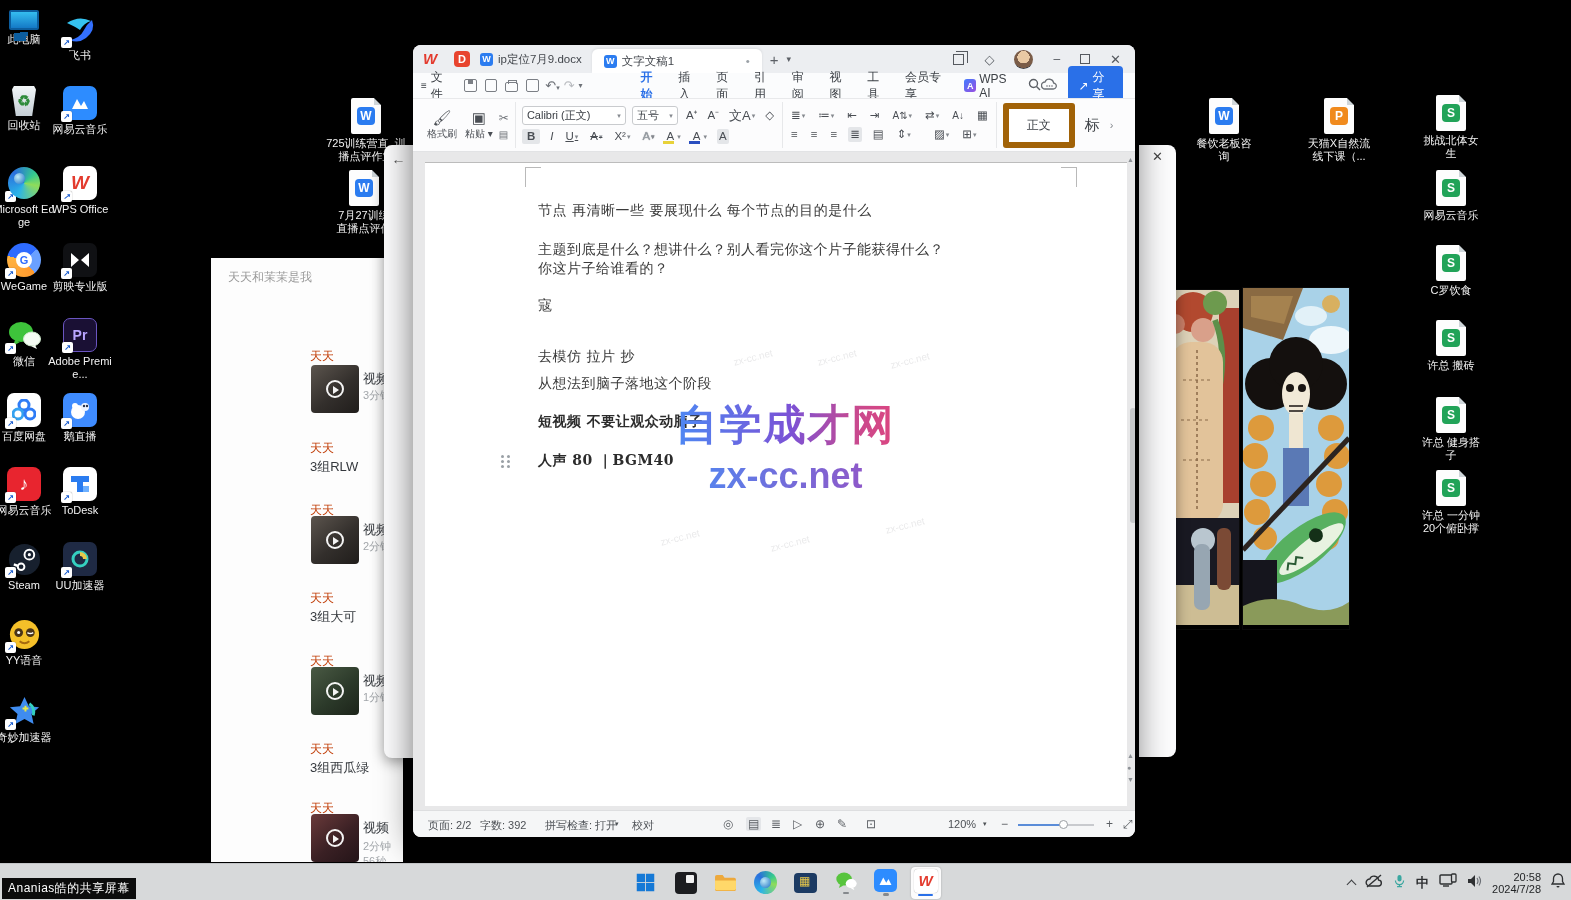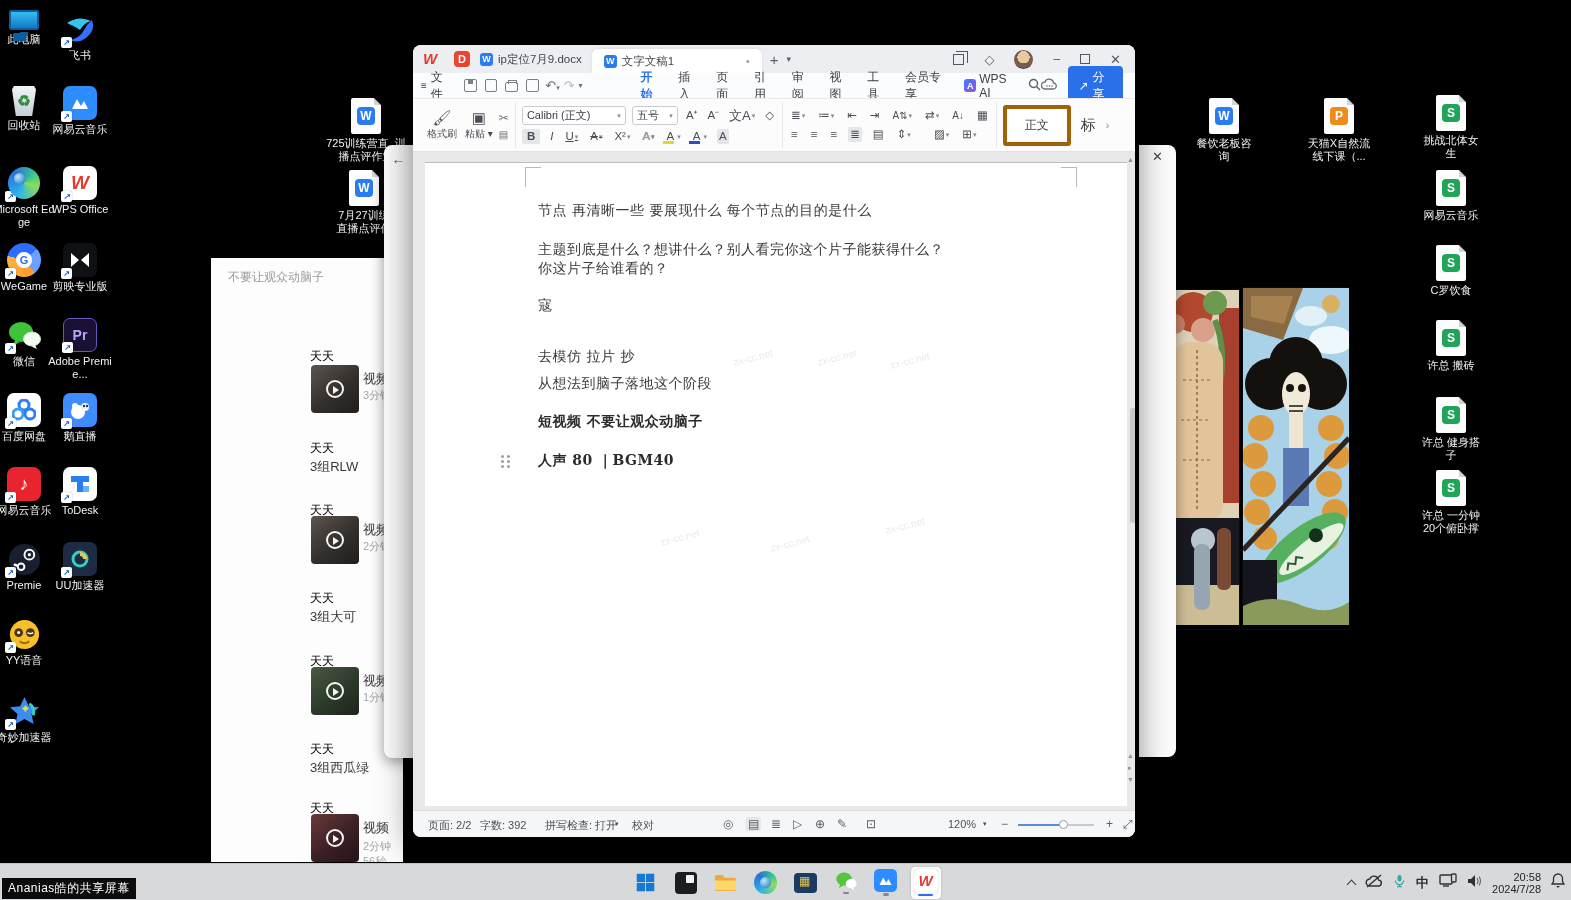--- a/index.html
+++ b/index.html
@@ -14,21 +14,21 @@
   .docic{width:30px;height:36px;background:#fdfdfd;border-radius:2px;position:relative;display:flex;align-items:center;justify-content:center;box-shadow:0 1px 2px rgba(0,0,0,.5)}
   .docic::after{content:"";position:absolute;top:0;right:0;border-style:solid;border-width:0 7px 7px 0;border-color:#000 #000 #cfd6da #cfd6da}
   .badge{width:18px;height:18px;border-radius:4px;color:#fff;font-size:12px;font-weight:bold;display:flex;align-items:center;justify-content:center}
   .pcmon{width:30px;height:20px;background:linear-gradient(#35bdf0,#1479c6);border:2px solid #0c5d9e;border-radius:2px;position:relative}
   .pcmon::after{content:"";position:absolute;left:9px;bottom:-8px;width:8px;height:4px;background:#0c5d9e;box-shadow:-4px 3px 0 2px #0c5d9e}
   .bin{width:24px;height:30px;background:linear-gradient(#f2f6f8,#c4ced5);clip-path:polygon(8% 0,92% 0,100% 12%,84% 100%,16% 100%,0 12%);display:flex;align-items:center;justify-content:center;color:#2e8b3a;font-size:15px;font-weight:bold}
 
   
   #chat{position:absolute;left:211px;top:258px;width:192px;height:604px;background:#fdfdfd;z-index:10;box-shadow:0 4px 18px rgba(0,0,0,.5);overflow:hidden}
   #chat .ctitle{position:absolute;left:17px;top:11px;font-size:12px;color:#9a9a9a}
-  .sender{position:absolute;font-size:12px;color:#000000}
+  .sender{position:absolute;font-size:12px;color:#c2410c}
   .cmsg{position:absolute;font-size:13px;color:#34383d}
   .vthumb{position:absolute;width:48px;height:48px;border-radius:4px;background:linear-gradient(140deg,#5c554e,#332f2c 55%,#201d1b);display:flex;align-items:center;justify-content:center}
   .vthumb .play{width:18px;height:18px;border:2px solid #fff;border-radius:50%;position:relative;opacity:.95}
   .vthumb .play::after{content:"";position:absolute;left:5px;top:4px;border-style:solid;border-width:4px 0 4px 6px;border-color:transparent transparent transparent #fff}
   .vmeta1{position:absolute;font-size:13px;color:#34383d}
   .vmeta2{position:absolute;font-size:11px;color:#a2a6aa}
 
   
   .stripL{position:absolute;left:384px;top:145px;width:29px;height:613px;background:#fcfcfd;z-index:20;border-radius:8px 0 0 8px;box-shadow:0 4px 14px rgba(0,0,0,.4);color:#555;font-size:14px;text-align:center;padding-top:6px}
   .stripR{position:absolute;left:1139px;top:145px;width:37px;height:612px;background:#fcfcfd;z-index:20;border-radius:0 8px 8px 0;box-shadow:0 4px 14px rgba(0,0,0,.4);color:#444;font-size:13px;text-align:center;padding-top:4px}
@@ -67,21 +67,21 @@
   .rgroup{display:flex;align-items:center;gap:4px;padding:0 6px;border-right:1px solid #e7e8ea}
   .bigbtn{display:flex;flex-direction:column;align-items:center;justify-content:center;font-size:10px;gap:2px;color:#4a4e54;padding:0 2px}
   .bigbtn .g{font-size:15px;line-height:15px}
   .fcol{display:flex;flex-direction:column;gap:4px;justify-content:center}
   .frow{display:flex;align-items:center;gap:6px}
   .selbox{border:1px solid #c9cbce;border-radius:3px;background:#fff;font-size:11px;padding:1px 4px;display:flex;align-items:center;gap:6px;color:#3c4046}
   .rg{font-size:11.5px;line-height:13px;padding:1px 2px;display:inline-flex;align-items:center}
   .rg .cv{font-size:7px;color:#85898f;margin-left:1px}
   .on{background:#e4e6e9;border-radius:2px}
   .ubar{display:inline-block;width:11px;height:3px;margin-left:-11px;transform:translate(0,6px)}
-  .stylebox{border:4px solid #a16207;border-radius:3px;background:#fff;font-size:12px;color:#3c4046;padding:8px 18px}
+  .stylebox{border:6px solid #a16207;border-radius:3px;background:#fff;font-size:12px;color:#3c4046;padding:8px 18px}
 
   .docarea{position:absolute;left:0;top:107px;right:0;height:658px;background:#e8e8e9;overflow:hidden}
   .page{position:absolute;left:12px;top:10px;width:702px;height:644px;background:#fff;border-top:1px solid #bcbcbc}
   .cmark{position:absolute;width:16px;height:20px;top:4px}
   .cmark.l{left:100px;border-left:1px solid #b9b9b9;border-top:1px solid #b9b9b9}
   .cmark.r{left:636px;border-right:1px solid #b9b9b9;border-top:1px solid #b9b9b9}
   .para{position:absolute;left:125px;font-size:14px;color:#3a3a3a;font-family:"DejaVu Serif",serif;white-space:nowrap;letter-spacing:.5px}
   .para.b{font-weight:bold;color:#2c2c2c}
   .dots6{position:absolute;left:88px;top:409px;width:3px;height:3px;background:#9aa0a6;border-radius:50%;box-shadow:6px 0 #9aa0a6,0 5px #9aa0a6,6px 5px #9aa0a6,0 10px #9aa0a6,6px 10px #9aa0a6}
   .wm{position:absolute;left:255px;top:352px;width:235px;text-align:center;z-index:3}
@@ -226,21 +226,21 @@
 <div class="di" style="left:-8px;top:542px">
   <div class="app sc" style="background:transparent">
     <svg width="33" height="33" viewBox="0 0 34 34">
         <circle cx="17" cy="17" r="16" fill="#17202e"></circle>
         <circle cx="22" cy="12" r="5" fill="none" stroke="#fff" stroke-width="2"></circle>
         <circle cx="22" cy="12" r="1.6" fill="#fff"></circle>
         <path d="M6 22 l9 3.5" stroke="#fff" stroke-width="2.6"></path>
         <circle cx="13.5" cy="24.5" r="3.4" fill="#17202e" stroke="#fff" stroke-width="2"></circle>
       </svg>
   </div>
-  <span class="lbl">Premie</span>
+  <span class="lbl">Steam</span>
 </div>
 <div class="di" style="left:48px;top:542px">
   <div class="app sc" style="background:#1f2a44">
     <svg width="22" height="22" viewBox="0 0 22 22">
         <circle cx="11" cy="11" r="7" fill="none" stroke="#35d0c0" stroke-width="3"></circle>
         <path d="M11 4 a7 7 0 0 1 7 7 l-4 0 a3 3 0 0 0 -3 -3Z" fill="#e8c84a"></path>
       </svg>
   </div>
   <span class="lbl">UU加速器</span>
 </div>
@@ -387,21 +387,21 @@
       <circle cx="26" cy="256" r="3" fill="#143018"></circle>
       <path d="M34 268 l5 -5 5 5 5 -5 5 5" stroke="#2a5a34" stroke-width="2" fill="none"></path>
       <circle cx="78" cy="258" r="7" fill="#143018"></circle>
     </g>
     <rect x="0" y="272" width="34" height="65" fill="#15151d"></rect>
     <path d="M0 318 q30 -14 60 0 q26 10 46 -4 v23 H0Z" fill="#8a9a5a"></path>
   </svg>
 </div>
 
 <div id="chat">
-  <div class="ctitle">不要让观众动脑子</div>
+  <div class="ctitle">天天和茉茉是我</div>
 
   <span class="sender" style="left:99px;top:90px">天天</span>
   <div class="vthumb" style="left:100px;top:107px">
       <div class="play"></div>
     </div>
   <span class="vmeta1" style="left:152px;top:112px">视频</span>
   <span class="vmeta2" style="left:152px;top:130px">3分钟</span>
 
   <span class="sender" style="left:99px;top:182px">天天</span>
   <span class="cmsg" style="left:99px;top:200px">3组RLW</span>
@@ -618,20 +618,24 @@
     <div class="para" style="top:89px">主题到底是什么？想讲什么？别人看完你这个片子能获得什么？</div>
     <div class="para" style="top:50px">节点 再清晰一些 要展现什么 每个节点的目的是什么</div>
     <div class="para" style="top:108px">你这片子给谁看的？</div>
     <div class="para" style="top:145px">寇</div>
     <div class="para" style="top:196px">去模仿 拉片 抄</div>
     <div class="para" style="top:223px">从想法到脑子落地这个阶段</div>
     <div class="para b" style="top:261px">短视频 不要让观众动脑子</div>
     <div class="para b" style="top:300px">人声 80 ｜BGM40</div>
     <div class="dots6" style="top:303px"></div>
 
+    <div class="wm" style="top:245px">
+      <div class="l1">自学成才网</div>
+      <div class="l2">zx-cc.net</div>
+    </div>
     <span class="fwm" style="left:320px;top:200px">zx-cc.net</span>
     <span class="fwm" style="left:404px;top:200px">zx-cc.net</span>
     <span class="fwm" style="left:477px;top:203px">zx-cc.net</span>
     <span class="fwm" style="left:247px;top:380px">zx-cc.net</span>
     <span class="fwm" style="left:357px;top:386px">zx-cc.net</span>
     <span class="fwm" style="left:472px;top:368px">zx-cc.net</span>
 
     <span class="vsb-a" style="top:4px">▲</span>
     <div class="vsb-th"></div>
     <span class="vsb-a" style="top:600px">▲</span>

